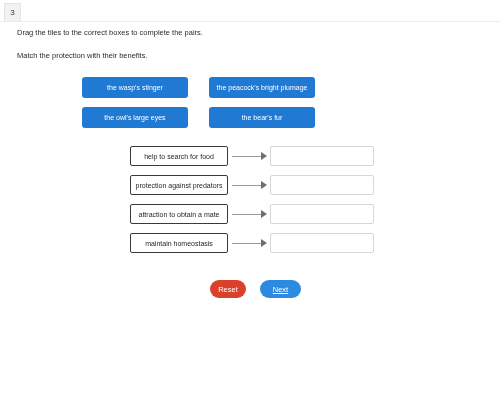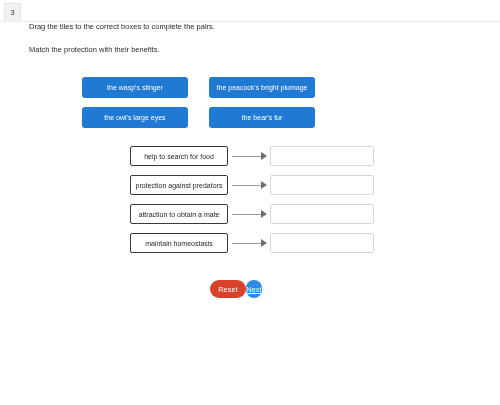--- a/index.html
+++ b/index.html
@@ -42,23 +42,22 @@
     display: flex;
     align-items: center;
     justify-content: center;
     line-height: 1;
   }
 
   
   .instructions {
     position: absolute;
     left: 17px;
-    top: 23px;
+    top: 29px;
     width: 440px;
-    margin-left: 12px;
   }
   .instr-line {
     font-size: 7.5px;
     color: #2b2b2b;
     line-height: 1;
     margin-bottom: 15px;
     white-space: nowrap;
   }
 
   
@@ -159,41 +158,42 @@
     white-space: nowrap;
     overflow: hidden;
   }
 
   
   .actions {
     position: absolute;
     left: 210px;
     top: 280px;
     display: flex;
+    gap: 14px;
   }
   .btn {
     height: 18px;
     border-radius: 9px;
     border: none;
     color: #ffffff;
     font-size: 7.5px;
     font-family: "Liberation Sans", sans-serif;
     display: flex;
     align-items: center;
     justify-content: center;
     cursor: pointer;
     padding: 0;
     user-select: none;
   }
   .btn-reset {
     width: 36px;
     background: #d9412b;
   }
   .btn-next {
-    width: 16px;
+    width: 41px;
     background: #2d8ae0;
     text-decoration: underline;
   }
 </style>
 </head>
 <body>
 
 <div class="topbar">
   <div class="qbadge">3</div>
 </div>

